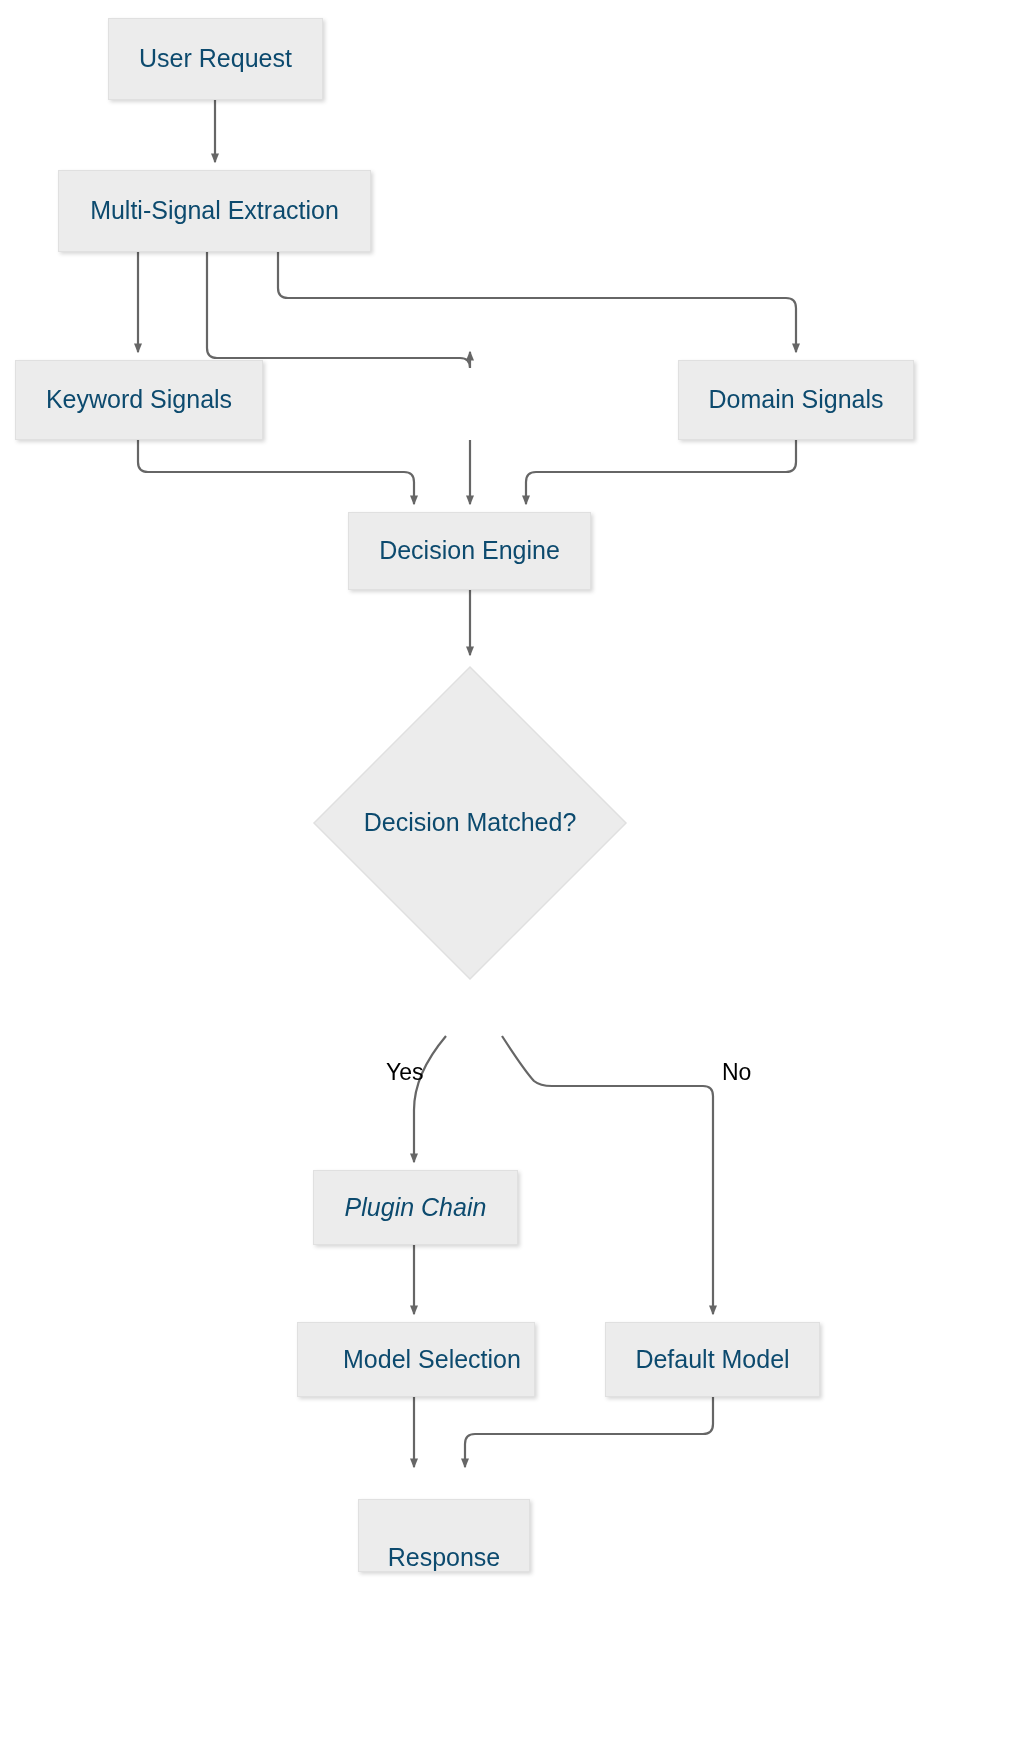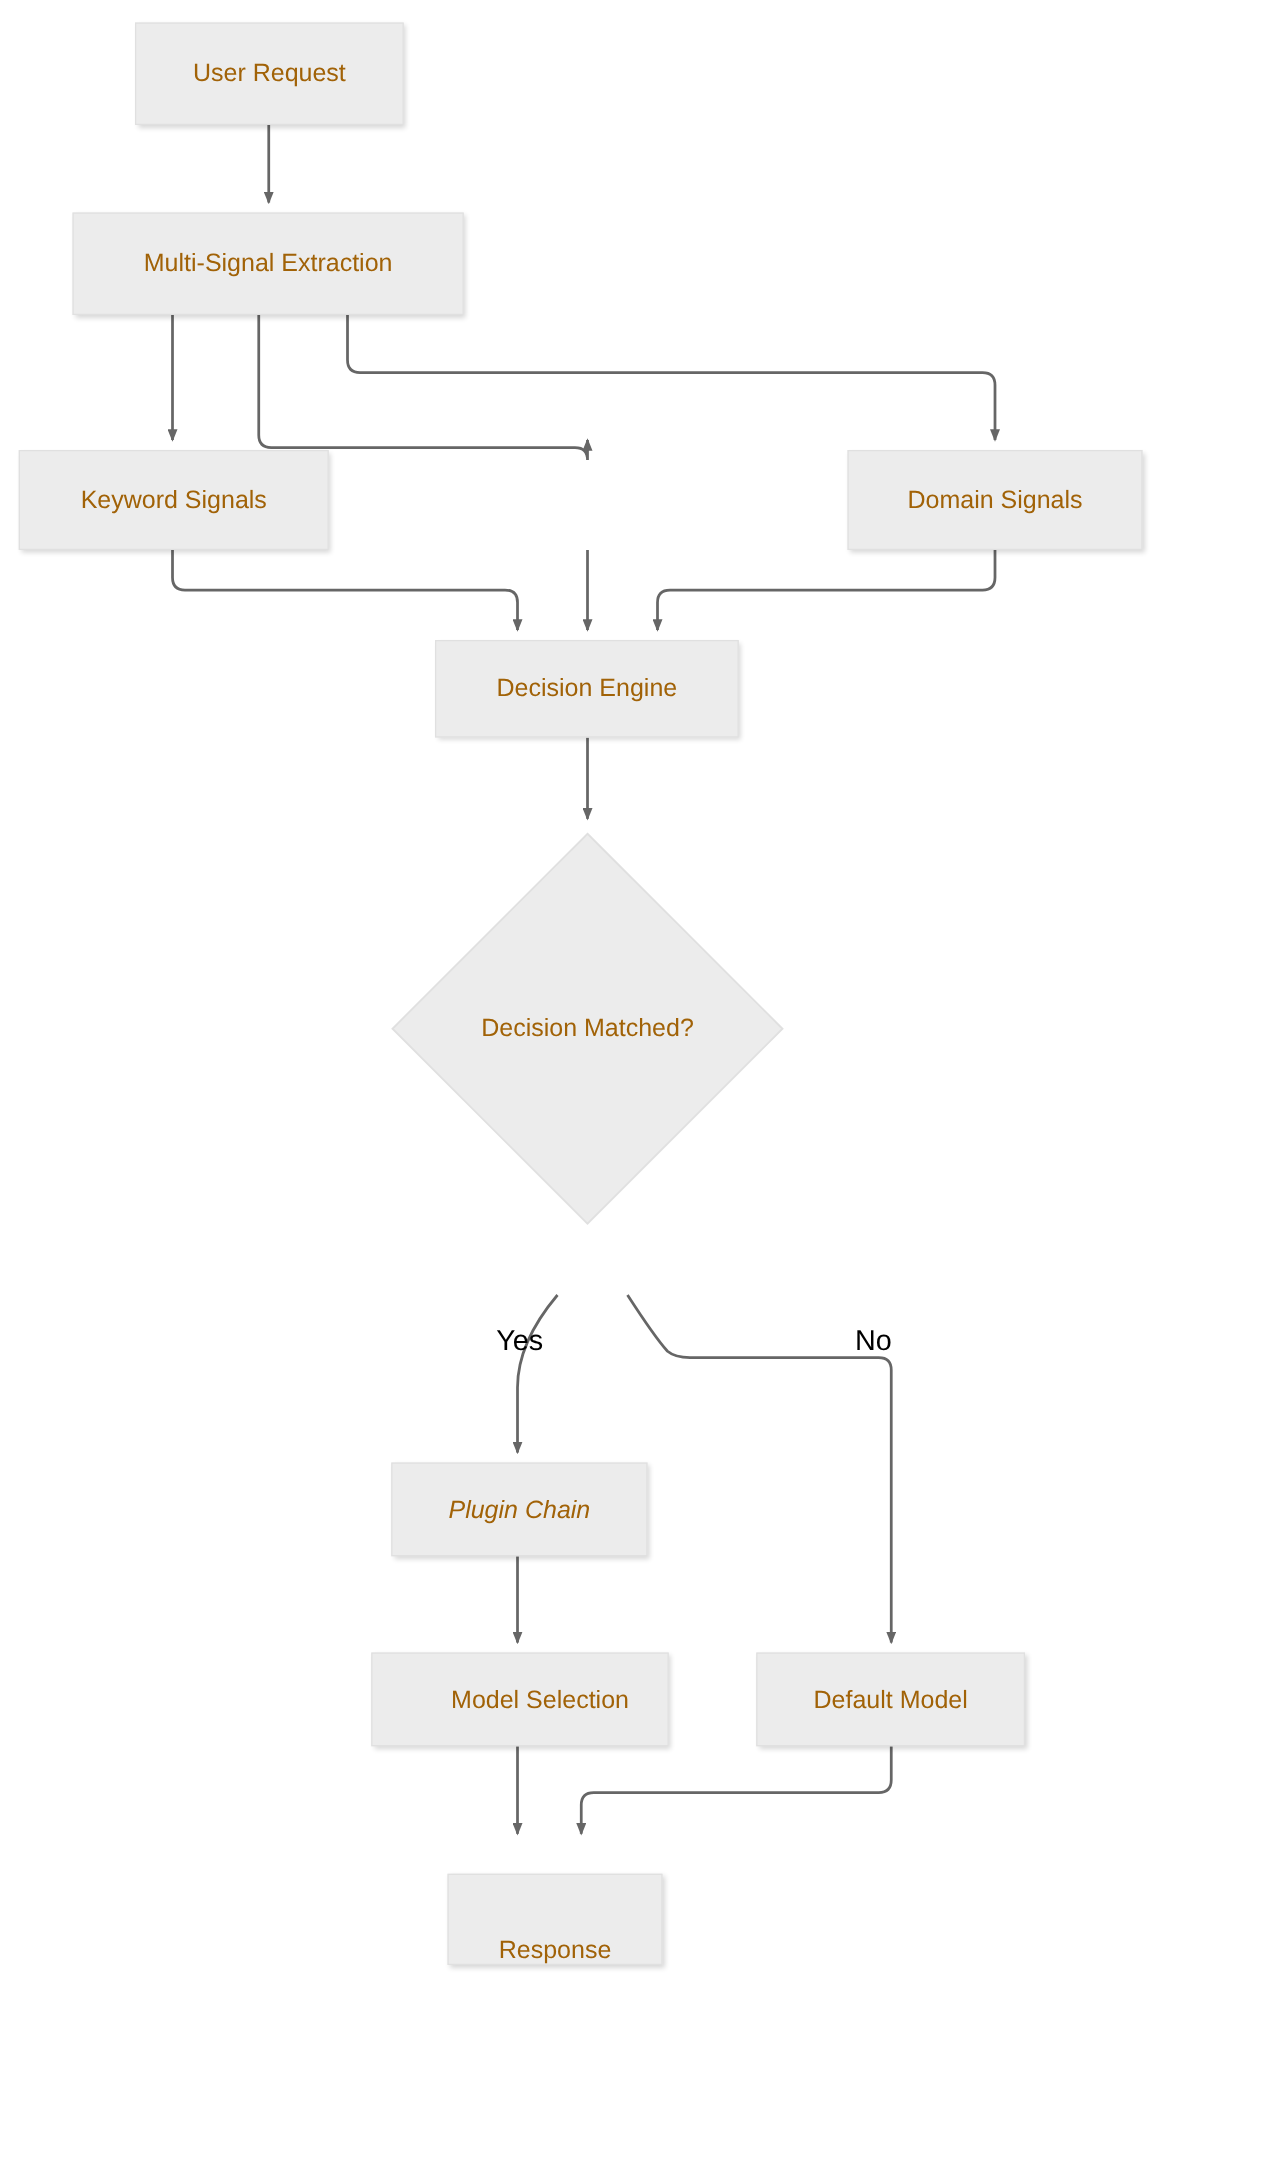--- a/index.html
+++ b/index.html
@@ -31,24 +31,24 @@
     background: #ececec;
     border: 1px solid #e0e0e0;
     display: flex;
     align-items: center;
     justify-content: center;
     color: #000000;
     box-shadow: 2px 2px 4px rgba(0,0,0,0.16);
     z-index: 2;
   }
   .node-label {
-    font-size: 20px;
+    font-size: 25px;
     line-height: 1.1;
     white-space: nowrap;
-    color: #a16207;
+    color: #0c4a6e;
   }
   .node.diamond {
     background: transparent;
     border: none;
     box-shadow: none;
   }
   .diamond-shape {
     position: absolute;
     left: 0;
     top: 0;
@@ -147,17 +147,17 @@
   </div>
 
   <div class="node" style="left:605px; top:1322px; width:215px; height:75px;">
     <span class="node-label">Default Model</span>
   </div>
 
   <div class="node" style="left:358px; top:1499px; width:172px; height:73px;align-items:flex-end;">
     <span class="node-label">Response</span>
   </div>
 
-  <div class="edge-label" style="left:397px; top:1059px;">Yes</div>
+  <div class="edge-label" style="left:386px; top:1059px;">Yes</div>
 
-  <div class="edge-label" style="left:684px; top:1059px;">No</div>
+  <div class="edge-label" style="left:722px; top:1059px;">No</div>
 
 </div>
 
 </body></html>

